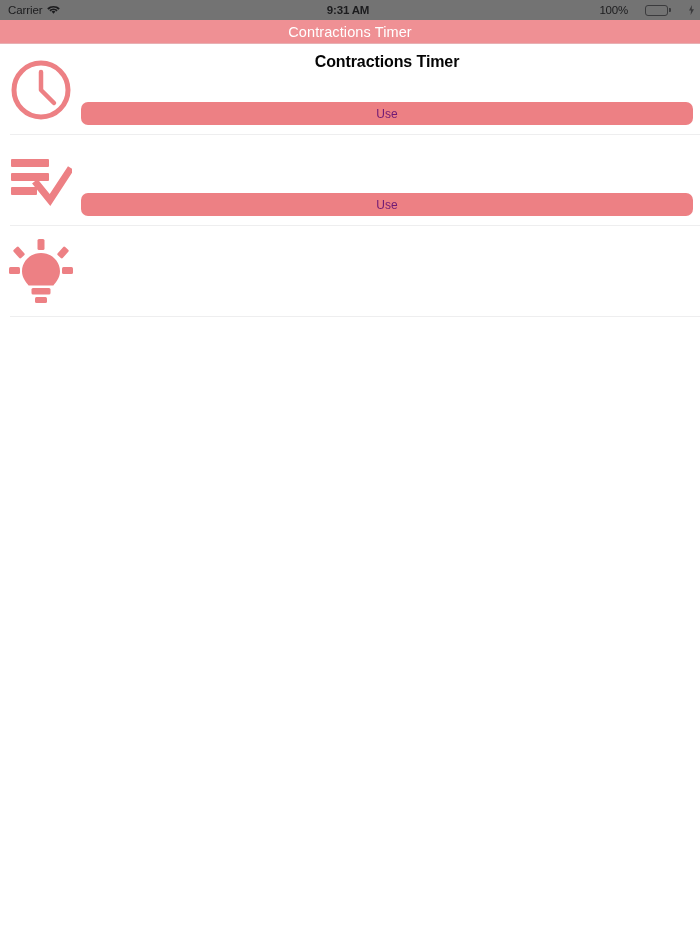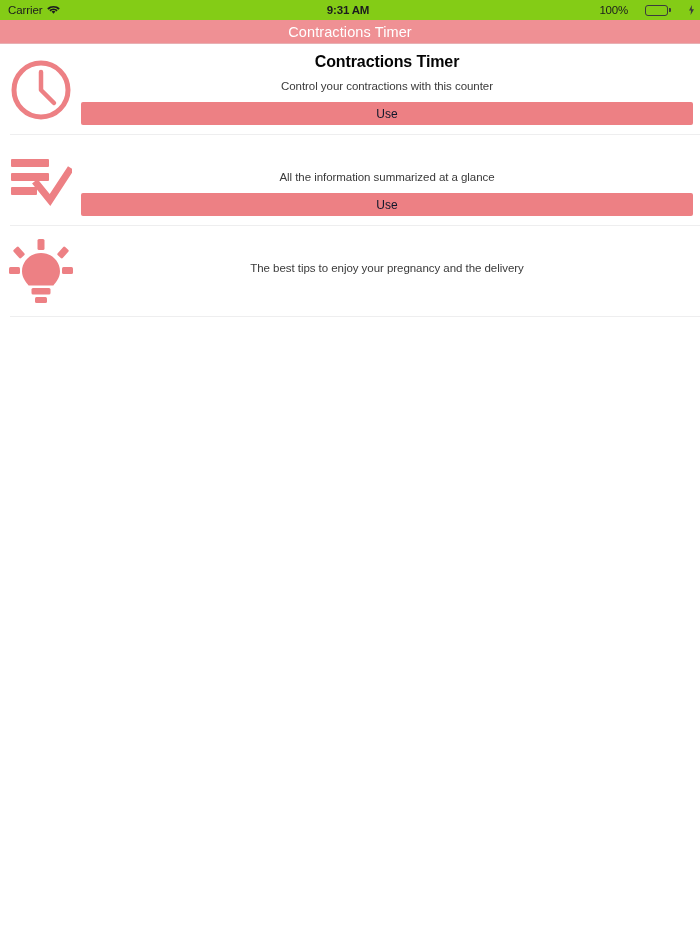--- a/index.html
+++ b/index.html
@@ -18,21 +18,21 @@
     width: 700px;
     height: 934px;
     overflow: hidden;
     background: #ffffff;
   }
 
   
   .status-bar {
     position: relative;
     height: 20px;
-    background: #84cc16;
+    background: #737373;
     display: flex;
     align-items: center;
     padding: 8px 6px;
     font-size: 11.5px;
     color: #1c1c1e;
   }
   .status-left {
     display: flex;
     align-items: center;
     gap: 5px;
@@ -154,22 +154,22 @@
     letter-spacing: -0.05px;
   }
   .row-button {
     position: absolute;
     top: 58px;
     left: 0;
     right: 7px;
     height: 23px;
     background: #ed8084;
     border: none;
-    border-radius: 2px;
-    color: #0f172a;
+    border-radius: 7px;
+    color: #701a75;
     font-size: 12px;
     font-family: "Liberation Sans", sans-serif;
     letter-spacing: 0.1px;
     cursor: pointer;
     display: flex;
     align-items: center;
     justify-content: center;
     padding: 0;
   }
 
@@ -219,36 +219,34 @@
 
     <div class="row">
       <div class="row-icon">
         <svg class="icon-svg" width="62" height="62" viewBox="0 0 62 62">
           <circle cx="31" cy="31" r="27" fill="none" stroke="#ed8084" stroke-width="5"></circle>
           <path d="M31 13 L31 31 L44 44" fill="none" stroke="#ed8084" stroke-width="4.5" stroke-linecap="round" stroke-linejoin="round"></path>
         </svg>
       </div>
       <div class="row-body">
         <div class="row-title">Contractions Timer</div>
-        <div class="row-subtitle">Control your contractions with this counter</div>
         <button class="row-button">Use</button>
       </div>
     </div>
 
     <div class="row">
       <div class="row-icon">
         <svg class="icon-svg" width="62" height="58" viewBox="0 0 62 58">
           <rect x="1" y="7" width="38" height="8" rx="1" fill="#ed8084"></rect>
           <rect x="1" y="21" width="38" height="8" rx="1" fill="#ed8084"></rect>
           <rect x="1" y="35" width="26" height="8" rx="1" fill="#ed8084"></rect>
           <path d="M27 32 L40 48 L59 19" fill="none" stroke="#ed8084" stroke-width="7" stroke-linecap="square" stroke-linejoin="miter"></path>
         </svg>
       </div>
       <div class="row-body">
-        <div class="row-subtitle">All the information summarized at a glance</div>
         <button class="row-button">Use</button>
       </div>
     </div>
 
     <div class="row">
       <div class="row-icon">
         <svg class="icon-svg" width="64" height="66" viewBox="0 0 64 66">
 
           <path d="M32 14 C42.5 14 51 22.2 51 32.2 C51 39.2 46.6 43.2 44.4 46.6
                    L19.6 46.6 C17.4 43.2 13 39.2 13 32.2 C13 22.2 21.5 14 32 14 Z" fill="#ed8084"></path>
@@ -257,19 +255,18 @@
           <rect x="26" y="58" width="12" height="6" rx="1.5" fill="#ed8084"></rect>
 
           <rect x="28.5" y="0" width="7" height="11" rx="1.5" fill="#ed8084"></rect>
           <rect x="0" y="28" width="11" height="7" rx="1.5" fill="#ed8084"></rect>
           <rect x="53" y="28" width="11" height="7" rx="1.5" fill="#ed8084"></rect>
           <rect x="6.5" y="8" width="7" height="11" rx="1.5" fill="#ed8084" transform="rotate(-42 10 13.5)"></rect>
           <rect x="50.5" y="8" width="7" height="11" rx="1.5" fill="#ed8084" transform="rotate(42 54 13.5)"></rect>
         </svg>
       </div>
       <div class="row-body">
-        <div class="row-subtitle">The best tips to enjoy your pregnancy and the delivery</div>
       </div>
     </div>
 
   </div>
 
 </div>
 
 </body></html>

